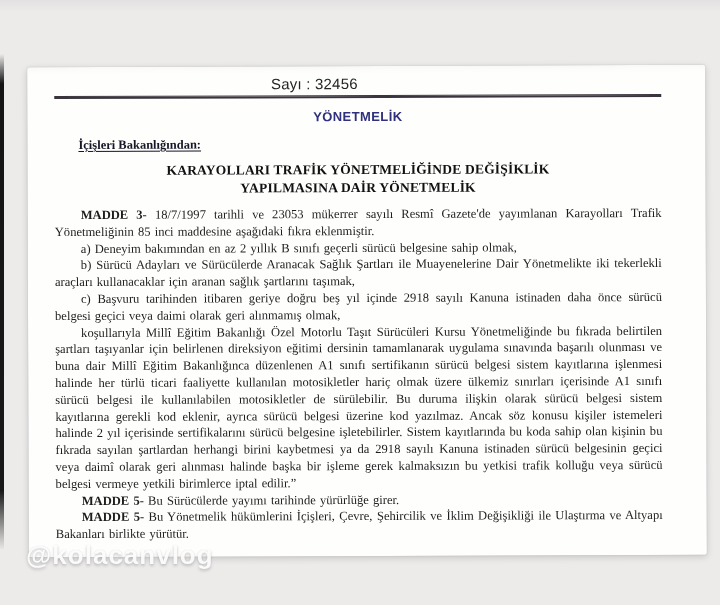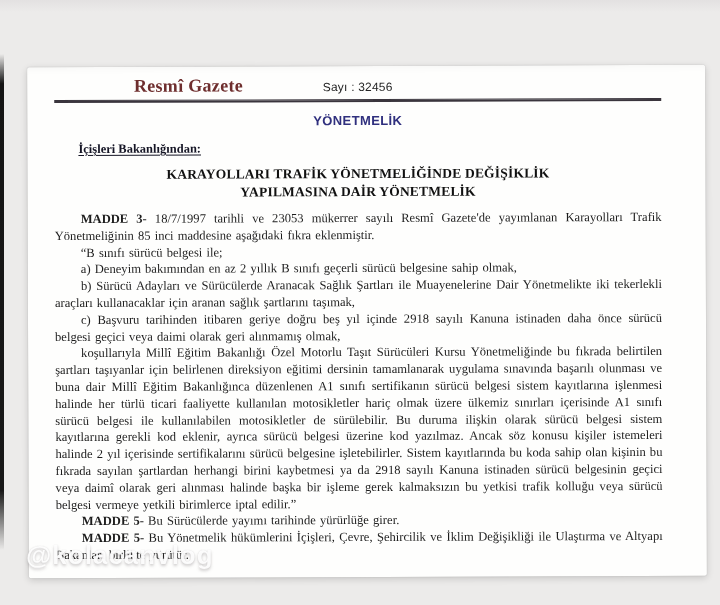--- a/index.html
+++ b/index.html
@@ -33,21 +33,21 @@
   }
   .date{
     font-family:"Liberation Sans", sans-serif; font-size:11.5px; color:#242424;
     justify-self:start; padding-left:8px; letter-spacing:.2px;
   }
   .masthead{
     font-family:"Liberation Serif", serif; font-weight:bold; font-size:18px;
     color:var(--masthead); justify-self:center; letter-spacing:.3px;
   }
   .issue{
-    font-family:"Liberation Sans", sans-serif; font-size:12px; color:#242424;
+    font-family:"Liberation Sans", sans-serif; font-size:15px; color:#242424;
     justify-self:end; letter-spacing:.2px;
   }
   .rule{ margin-top:3px; height:2px; border-top:1px solid var(--rule); border-bottom:2px solid var(--rule); }
   .section{
     margin-top:11px; text-align:center;
     font-family:"Liberation Sans", sans-serif; font-weight:bold; font-size:13px;
     color:var(--section); letter-spacing:.4px;
   }
   .ministry{
     margin-top:13px; padding-left:24px; font-size:12.5px; color:#151525;
@@ -67,33 +67,32 @@
     text-shadow:0 2px 3px rgba(120,115,118,.35), 0 0 1px rgba(150,145,148,.3);
   }
 </style>
 </head>
 <body>
 
 <div class="edge-strip"></div>
 
 <div class="doc">
   <div class="masthead-row">
-    <span class="masthead">Resmî Gazete</span>
     <span class="issue">Sayı : 32456</span>
   </div>
   <div class="rule"></div>
   <div class="section">YÖNETMELİK</div>
   <div class="ministry">İçişleri Bakanlığından:</div>
   <div class="title">
     <div>KARAYOLLARI TRAFİK YÖNETMELİĞİNDE DEĞİŞİKLİK</div>
     <div>YAPILMASINA DAİR YÖNETMELİK</div>
   </div>
   <div class="bodytext">
     <p class="para"><b>MADDE 3-</b><span> 18/7/1997 tarihli ve 23053 mükerrer sayılı Resmî Gazete'de yayımlanan Karayolları Trafik Yönetmeliğinin 85 inci maddesine aşağıdaki fıkra eklenmiştir.</span></p>
-    <p class="para"><b></b><span>“B sınıfı sürücü belgesi ile;</span></p>
+    <p class="para"><b></b></p>
     <p class="para"><b></b><span>a) Deneyim bakımından en az 2 yıllık B sınıfı geçerli sürücü belgesine sahip olmak,</span></p>
     <p class="para"><b></b><span>b) Sürücü Adayları ve Sürücülerde Aranacak Sağlık Şartları ile Muayenelerine Dair Yönetmelikte iki tekerlekli araçları kullanacaklar için aranan sağlık şartlarını taşımak,</span></p>
     <p class="para"><b></b><span>c) Başvuru tarihinden itibaren geriye doğru beş yıl içinde 2918 sayılı Kanuna istinaden daha önce sürücü belgesi geçici veya daimi olarak geri alınmamış olmak,</span></p>
     <p class="para"><b></b><span>koşullarıyla Millî Eğitim Bakanlığı Özel Motorlu Taşıt Sürücüleri Kursu Yönetmeliğinde bu fıkrada belirtilen şartları taşıyanlar için belirlenen direksiyon eğitimi dersinin tamamlanarak uygulama sınavında başarılı olunması ve buna dair Millî Eğitim Bakanlığınca düzenlenen A1 sınıfı sertifikanın sürücü belgesi sistem kayıtlarına işlenmesi halinde her türlü ticari faaliyette kullanılan motosikletler hariç olmak üzere ülkemiz sınırları içerisinde A1 sınıfı sürücü belgesi ile kullanılabilen motosikletler de sürülebilir. Bu duruma ilişkin olarak sürücü belgesi sistem kayıtlarına gerekli kod eklenir, ayrıca sürücü belgesi üzerine kod yazılmaz. Ancak söz konusu kişiler istemeleri halinde 2 yıl içerisinde sertifikalarını sürücü belgesine işletebilirler. Sistem kayıtlarında bu koda sahip olan kişinin bu fıkrada sayılan şartlardan herhangi birini kaybetmesi ya da 2918 sayılı Kanuna istinaden sürücü belgesinin geçici veya daimî olarak geri alınması halinde başka bir işleme gerek kalmaksızın bu yetkisi trafik kolluğu veya sürücü belgesi vermeye yetkili birimlerce iptal edilir.”</span></p>
     <p class="para"><b>MADDE 5-</b><span> Bu Sürücülerde yayımı tarihinde yürürlüğe girer.</span></p>
     <p class="para"><b>MADDE 5-</b><span> Bu Yönetmelik hükümlerini İçişleri, Çevre, Şehircilik ve İklim Değişikliği ile Ulaştırma ve Altyapı Bakanları birlikte yürütür.</span></p>
   </div>
 </div>
 
 <div class="watermark">@kolacanvlog</div>

